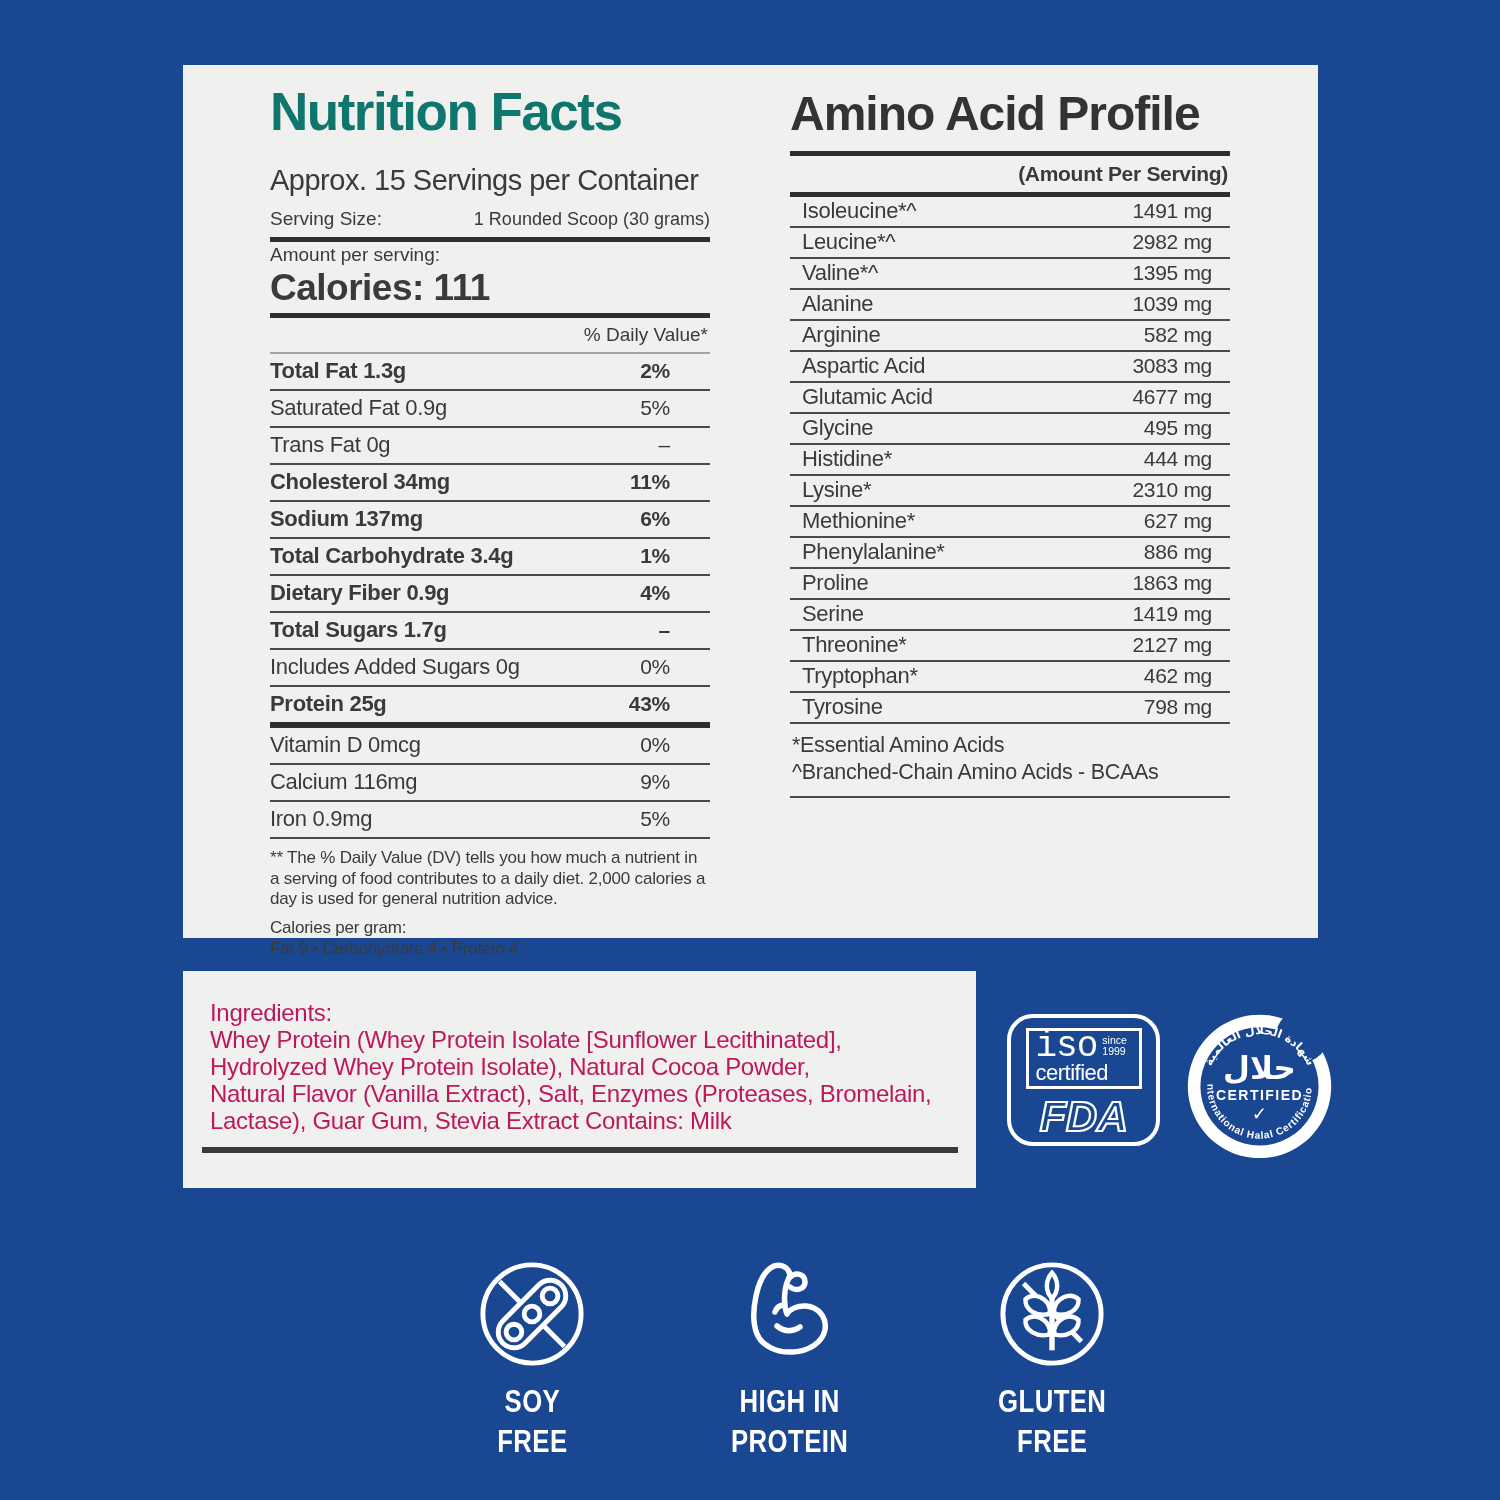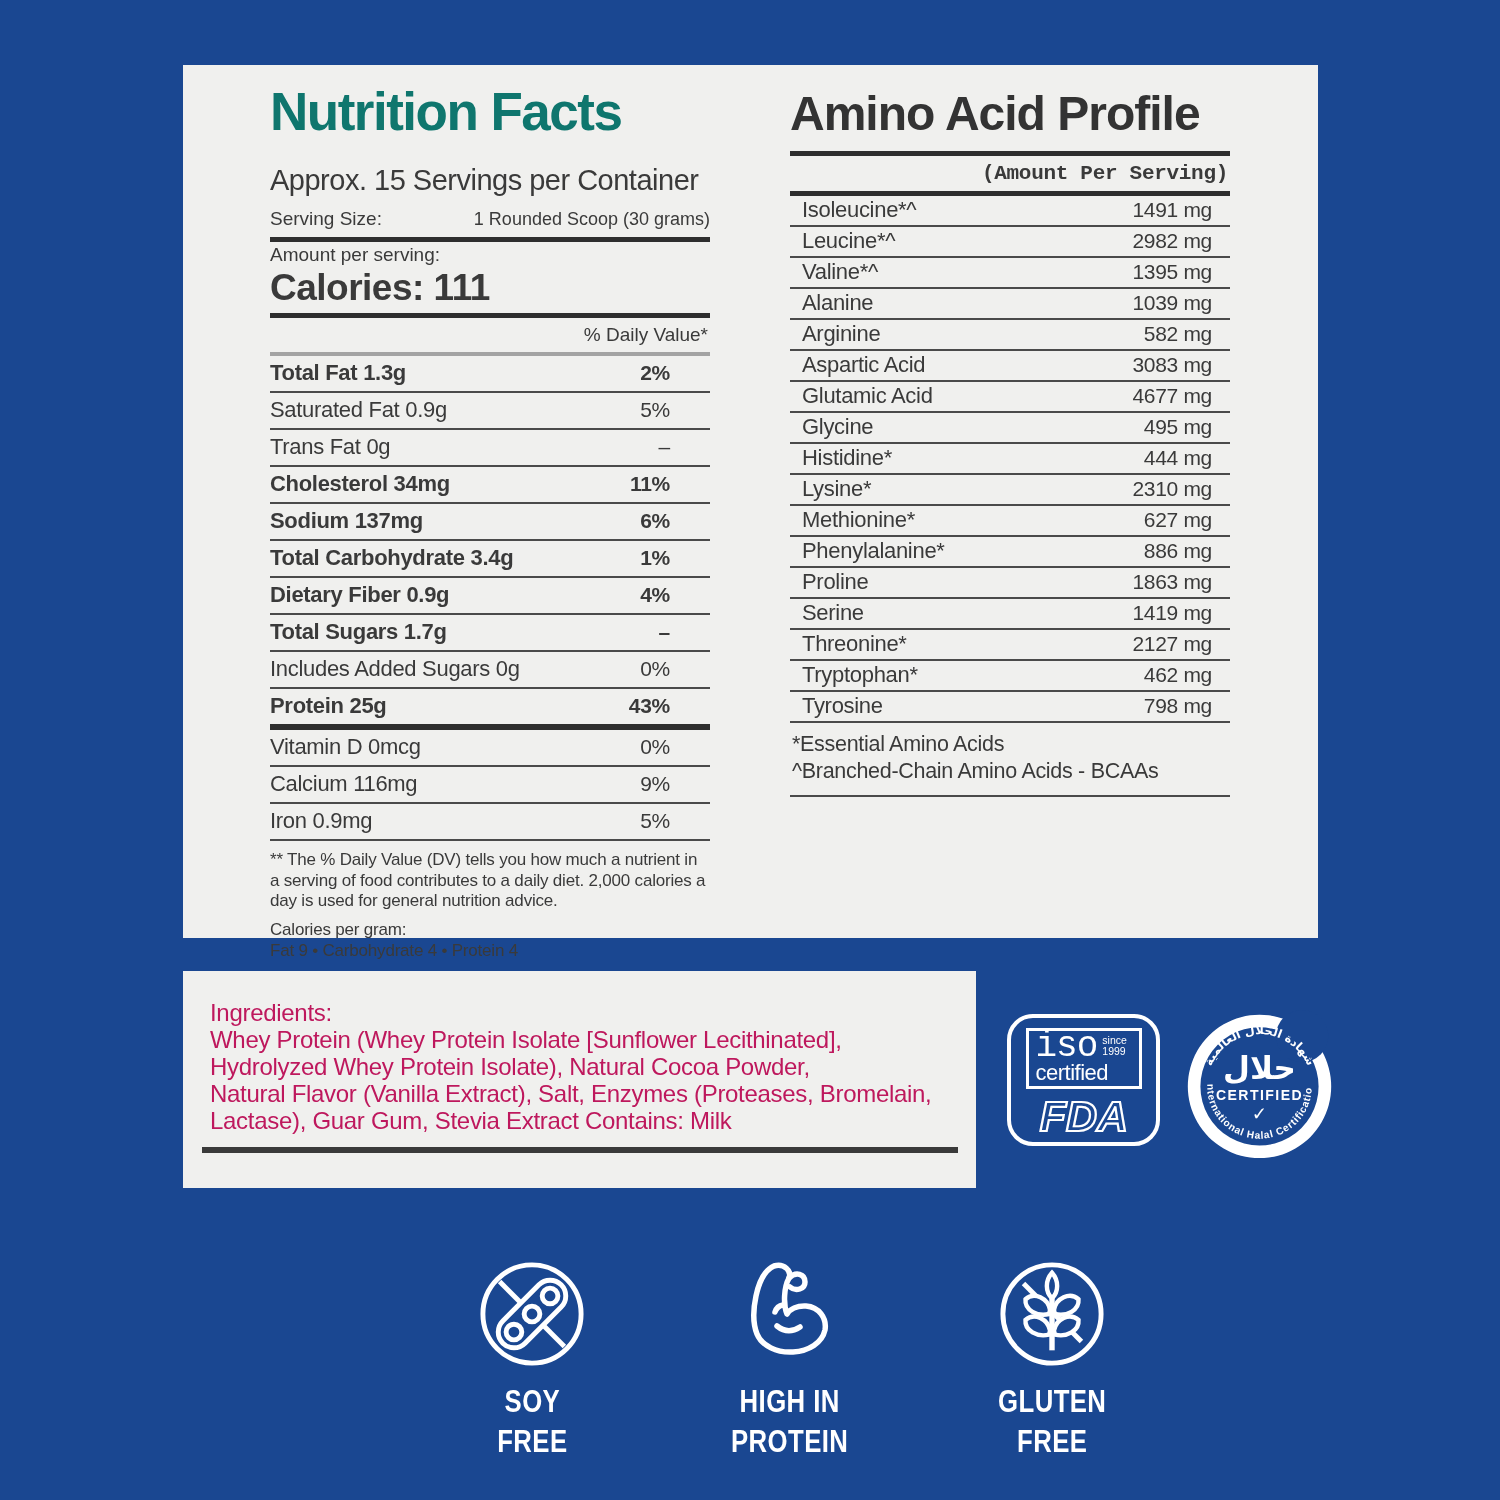--- a/index.html
+++ b/index.html
@@ -13,32 +13,32 @@
 
   .nf-title{font-size:53px;font-weight:bold;letter-spacing:-1.5px;line-height:1;color:#0f766e;white-space:nowrap;}
   .nf-servings{font-size:29px;line-height:1.1;margin-top:27px;letter-spacing:-0.5px;}
   .ss-row{display:flex;justify-content:space-between;align-items:baseline;margin-top:11px;}
   .ss-label{font-size:19px;}
   .ss-value{font-size:18px;}
   .bar-thick{height:5px;background:#2e2e2e;margin-top:7px;}
   .amount-label{font-size:19px;margin-top:2px;}
   .nf-calories{font-size:37px;font-weight:bold;letter-spacing:-0.5px;line-height:1;margin-top:3px;}
   .dv-header{font-size:19px;text-align:right;padding:6px 2px 6px 0;}
-  .thin-top{border-top:4px solid #a3a3a3;}
+  .thin-top{border-top:2px solid #a3a3a3;}
   .nrow{display:flex;justify-content:space-between;align-items:baseline;font-size:22px;line-height:1;padding:6px 0 7px;border-bottom:2px solid #4a4a4a;letter-spacing:-0.3px;}
   .nrow .val{padding-right:40px;font-size:21px;}
   .nrow.b{font-weight:bold;}
   .nrow.thick{border-bottom:6px solid #2e2e2e;}
   .nf-footnote{font-size:17px;line-height:1.22;margin-top:9px;letter-spacing:-0.2px;}
   .nf-cpg{font-size:17px;line-height:1.22;margin-top:8px;letter-spacing:-0.2px;}
   .nf-endbar{height:5px;background:#2e2e2e;margin-top:12px;}
 
   .aa-title{font-size:48px;font-weight:bold;letter-spacing:-1px;line-height:1;color:#333;white-space:nowrap;}
   .aa-bar{height:5px;background:#2e2e2e;margin-top:13px;}
-  .aa-amount{font-size:21px;font-weight:bold;text-align:right;padding:6px 2px 6px 0;letter-spacing:-0.3px;font-family:Liberation Mono, monospace;}
+  .aa-amount{font-size:21px;font-weight:bold;text-align:right;padding:6px 2px 6px 0;letter-spacing:-0.3px;}
   .arow{display:flex;justify-content:space-between;align-items:baseline;font-size:22px;line-height:1;padding:3px 0 4px;border-bottom:2px solid #4a4a4a;letter-spacing:-0.3px;}
   .arow .lbl{padding-left:12px;}
   .arow .val{padding-right:18px;font-size:21px;}
   .aa-foot{font-size:21.5px;line-height:1.25;padding:8px 0 10px 2px;border-bottom:2px solid #4a4a4a;letter-spacing:-0.3px;}
 
   
   .ing-panel{position:absolute;left:183px;top:971px;width:793px;height:217px;background:#f0f0ee;color:#be185d;}
   .ing-text{position:absolute;left:27px;top:29px;font-size:24px;line-height:1.12;letter-spacing:-0.3px;}
   .ing-line{white-space:nowrap;}
   .ing-bar{position:absolute;left:19px;top:176px;width:756px;height:6px;background:#3a3a3a;}

